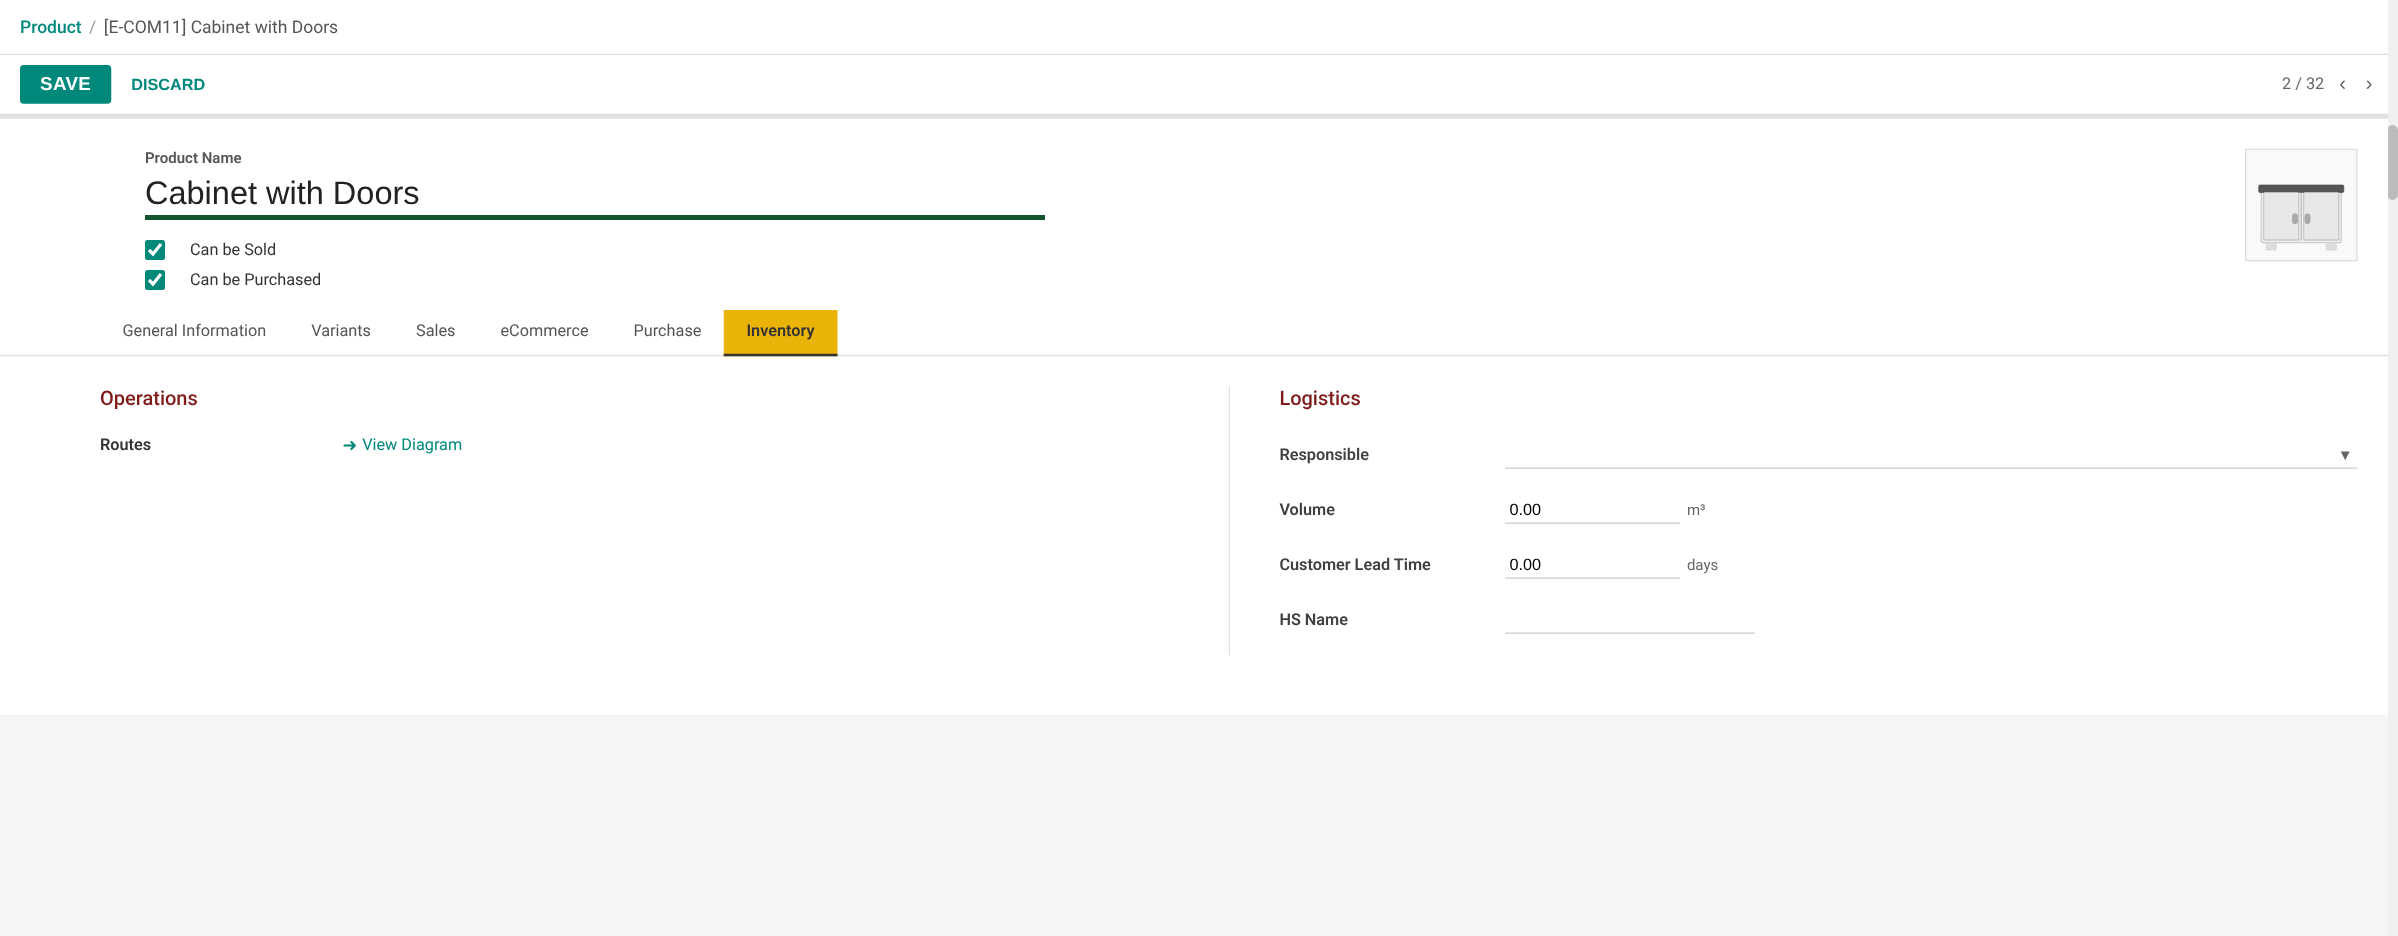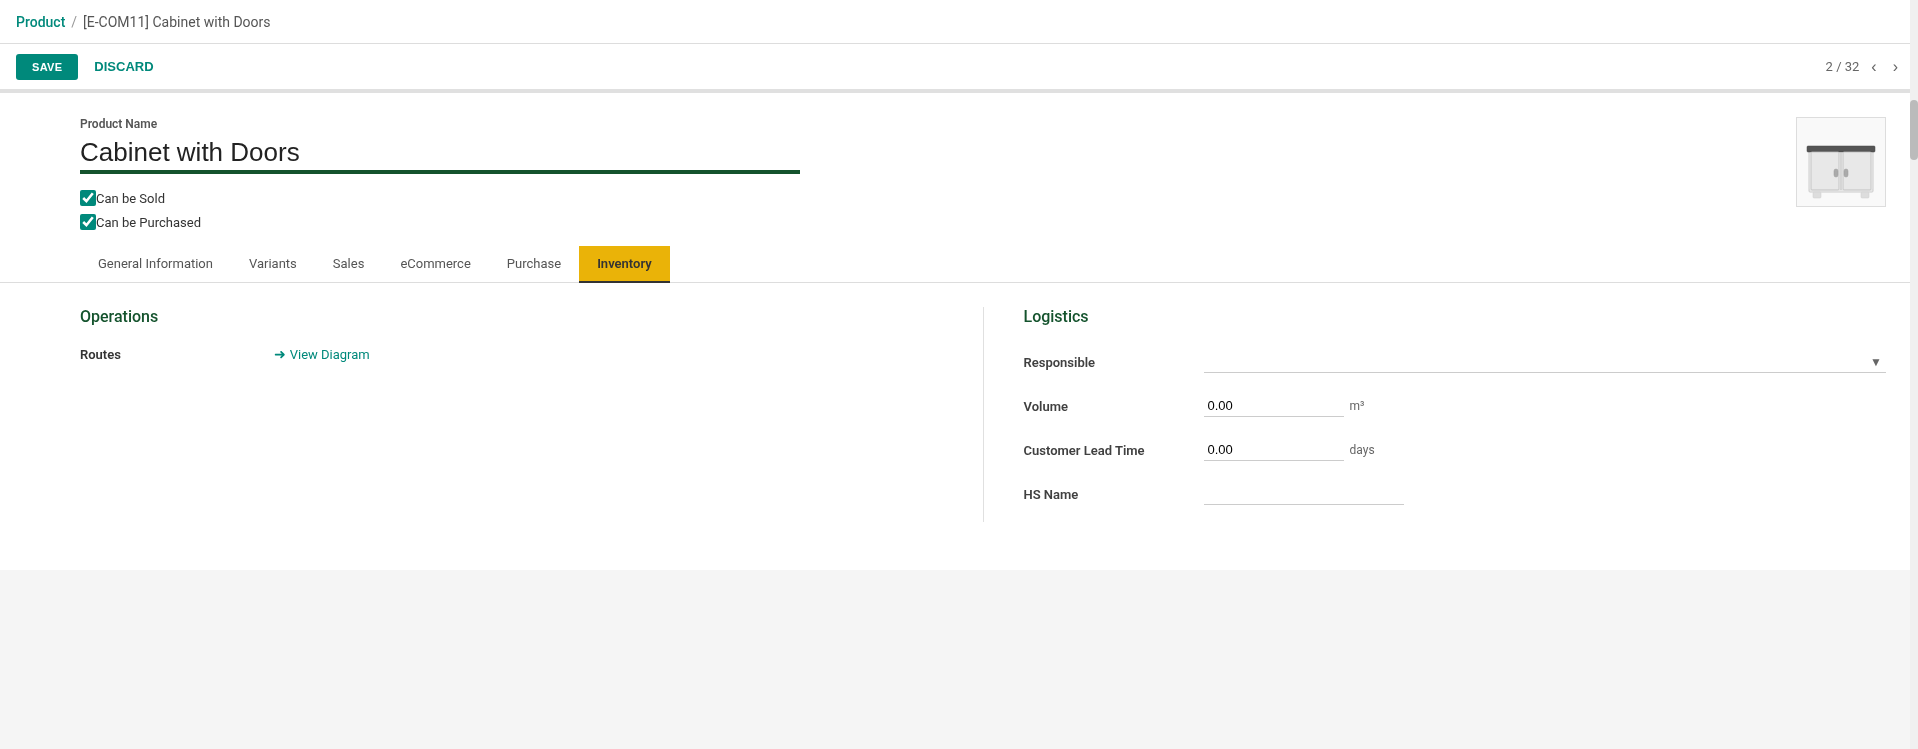--- a/index.html
+++ b/index.html
@@ -44,21 +44,21 @@
     .action-bar-left {
       display: flex;
       align-items: center;
       gap: 8px;
     }
     .btn-save {
       background: #00897b;
       color: #fff;
       border: none;
       padding: 7px 16px;
-      font-size: 11px;
+      font-size: 15px;
       font-weight: 600;
       border-radius: 3px;
       cursor: pointer;
       letter-spacing: 0.3px;
     }
     .btn-discard {
       background: transparent;
       border: none;
       color: #00897b;
       font-size: 13px;
@@ -100,20 +100,21 @@
 
     .product-header {
       display: flex;
       justify-content: space-between;
       align-items: flex-start;
       margin-bottom: 16px;
     }
 
     .product-header-left {
       flex: 1;
+      margin-left: 36px;
     }
 
     .product-name-label {
       font-size: 12px;
       font-weight: 600;
       color: #555;
       margin-bottom: 4px;
     }
 
     .product-name-input {
@@ -131,21 +132,21 @@
     .checkboxes {
       margin-top: 16px;
       display: flex;
       flex-direction: column;
       gap: 8px;
     }
 
     .checkbox-row {
       display: flex;
       align-items: center;
-      gap: 0;
+      gap: 20px;
     }
 
     .checkbox-input {
       width: 16px;
       height: 16px;
       accent-color: #00897b;
       cursor: pointer;
     }
 
     .checkbox-label {
@@ -211,21 +212,21 @@
 
     .section-right {
       flex: 1;
       padding-left: 40px;
       border-left: 1px solid #e0e0e0;
     }
 
     .section-title {
       font-size: 16px;
       font-weight: 500;
-      color: #14532d;
+      color: #7f1d1d;
       margin-bottom: 20px;
     }
 
     .field-row {
       display: flex;
       align-items: center;
       margin-bottom: 12px;
       min-height: 32px;
     }
 

